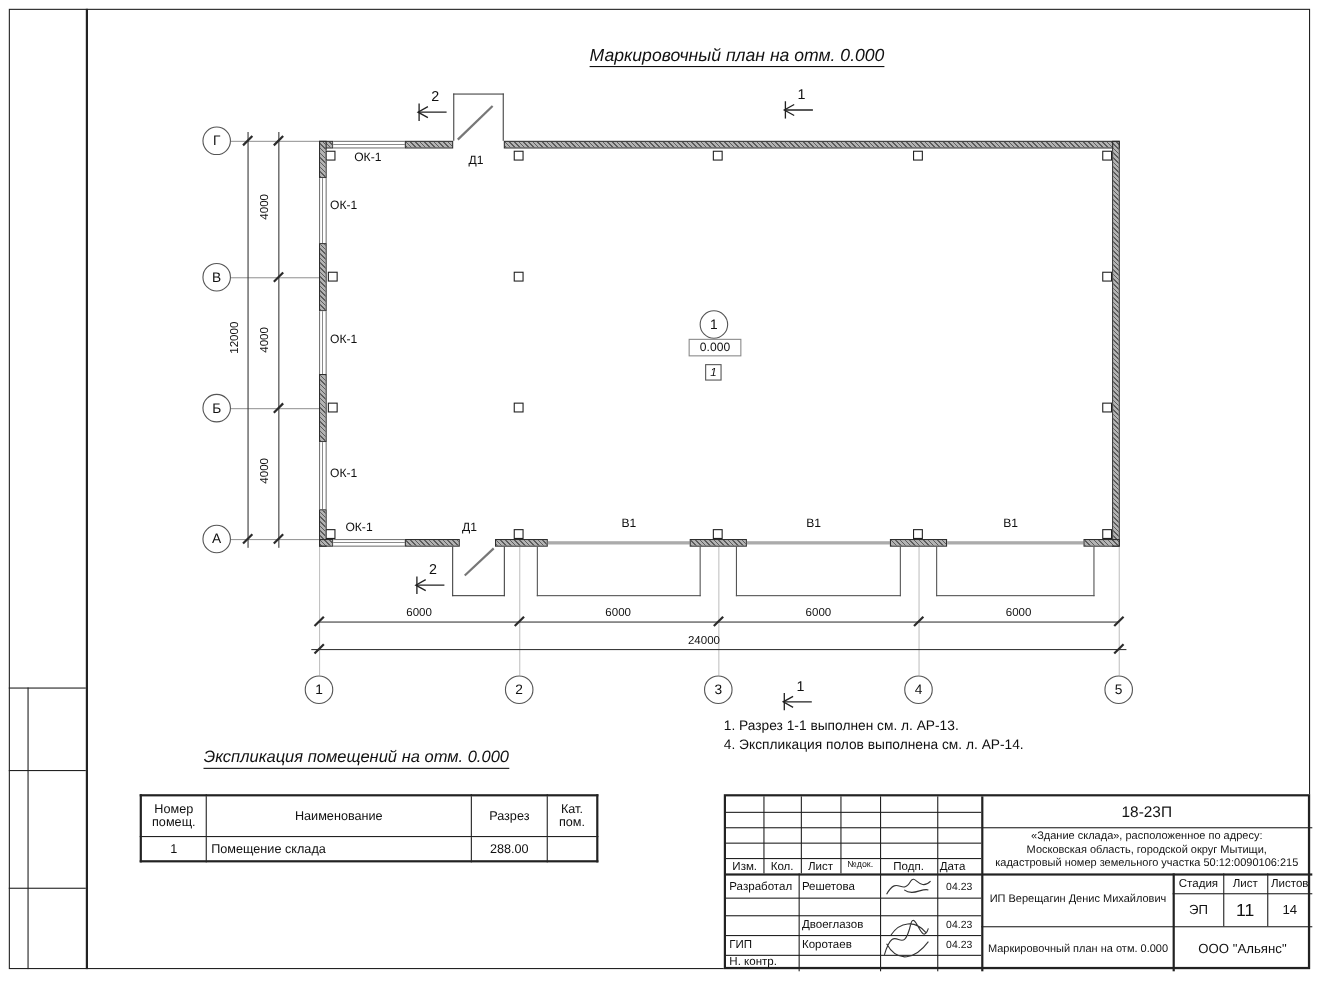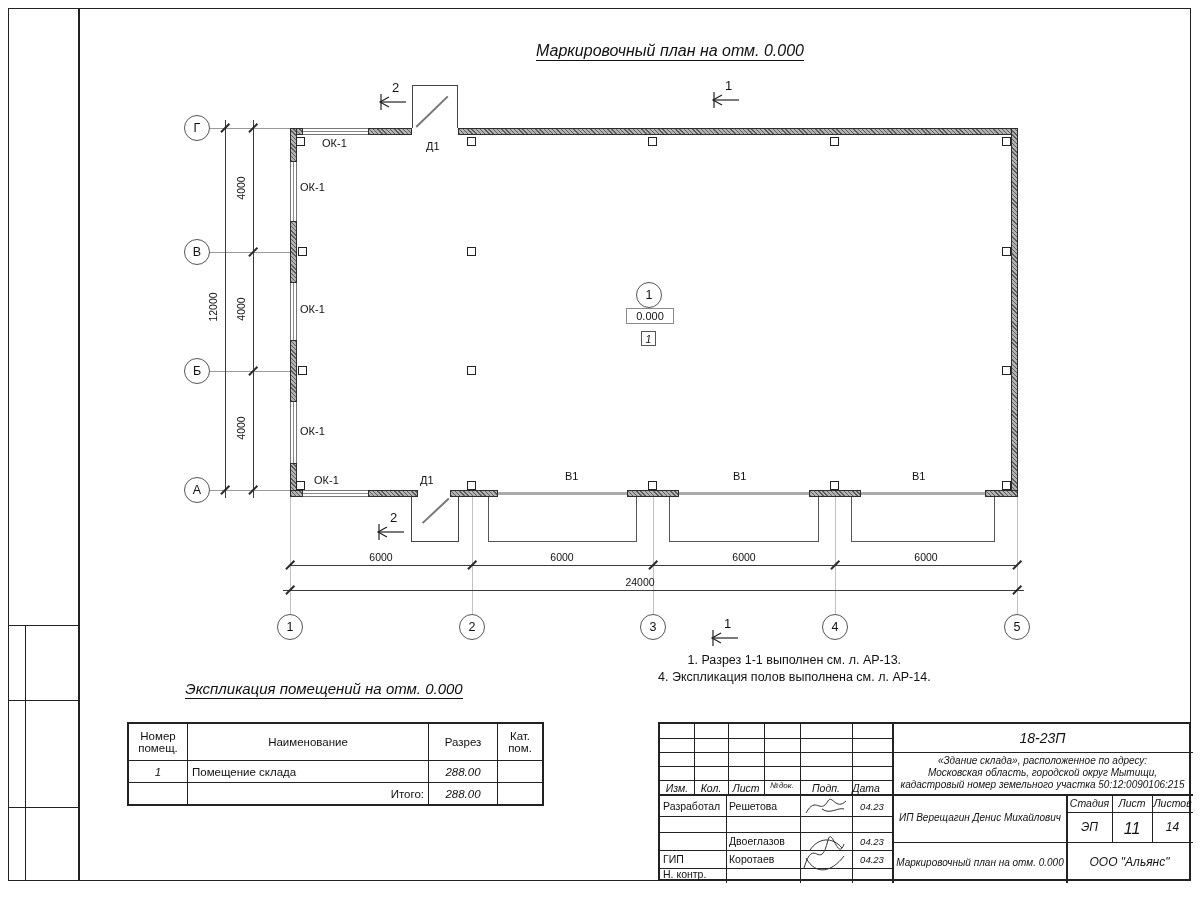--- a/index.html
+++ b/index.html
@@ -43,21 +43,21 @@
   table.expl td,table.expl th{border:1px solid #222;padding:0 4px;font-weight:normal;}
   table.expl tr.outer td,table.expl th{border-width:1px;}
   table.expl{border:2px solid #222;}
   table.expl th{height:36px;text-align:center;}
   table.expl td{height:21px;}
   
   .tb{border:2px solid #222;background:#fff;}
   .tbv{width:1px;background:#222;}
   .tbh{height:1px;background:#222;}
   .tbt{font-size:10.5px;white-space:nowrap;}
-  .ctr{text-align:center;font-style:italic;}
+  .ctr{text-align:center;}
 </style>
 </head>
 <body>
 
 <div class="abs frame" style="left:8px;top:8px;width:1183px;height:873px;"></div>
 <div class="abs thin" style="left:78px;top:8px;width:1.5px;height:873px;"></div>
 
 <div class="abs thin" style="left:8px;top:625px;width:70px;height:1px;"></div>
 <div class="abs thin" style="left:8px;top:700px;width:70px;height:1px;"></div>
 <div class="abs thin" style="left:8px;top:807px;width:70px;height:1px;"></div>
@@ -224,21 +224,21 @@
 <div class="abs axcir" style="left:640px;top:614px;">
     <span>3</span>
   </div>
 <div class="abs axcir" style="left:822px;top:614px;">
     <span>4</span>
   </div>
 <div class="abs axcir" style="left:1004px;top:614px;">
     <span>5</span>
   </div>
 
-<div class="abs notes" style="left:658px;top:652px;text-align:center;">
+<div class="abs notes" style="left:658px;top:652px;">
   <div>1. Разрез 1-1 выполнен см. л. АР-13.</div>
   <div>4. Экспликация полов выполнена см. л. АР-14.</div>
 </div>
 
 <div class="abs dwgtitle" style="left:127px;top:680px;width:394px;font-size:15px;">
   <span>Экспликация помещений на отм. 0.000</span>
 </div>
 <table class="expl abs" style="left:127px;top:722px;">
   <tbody>
       <tr>
@@ -252,26 +252,20 @@
       <div>Кат.</div>
           <div>пом.</div>
     </th>
   </tr>
   <tr>
     <td class="ctr">1</td>
     <td>Помещение склада</td>
     <td class="ctr">288.00</td>
     <td></td>
   </tr>
-  <tr>
-    <td></td>
-    <td style="text-align:right;">Итого:</td>
-    <td class="ctr">288.00</td>
-    <td></td>
-  </tr>
 </tbody>
   </table>
 
 <div class="abs tb" style="left:658px;top:722px;width:533px;height:159px;">
 
   <div class="abs tbv" style="left:232px;top:0;height:159px;width:2px;"></div>
 
   <div class="abs tbh" style="left:0;top:14px;width:232px;"></div>
   <div class="abs tbh" style="left:0;top:28px;width:232px;"></div>
   <div class="abs tbh" style="left:0;top:42px;width:232px;"></div>

